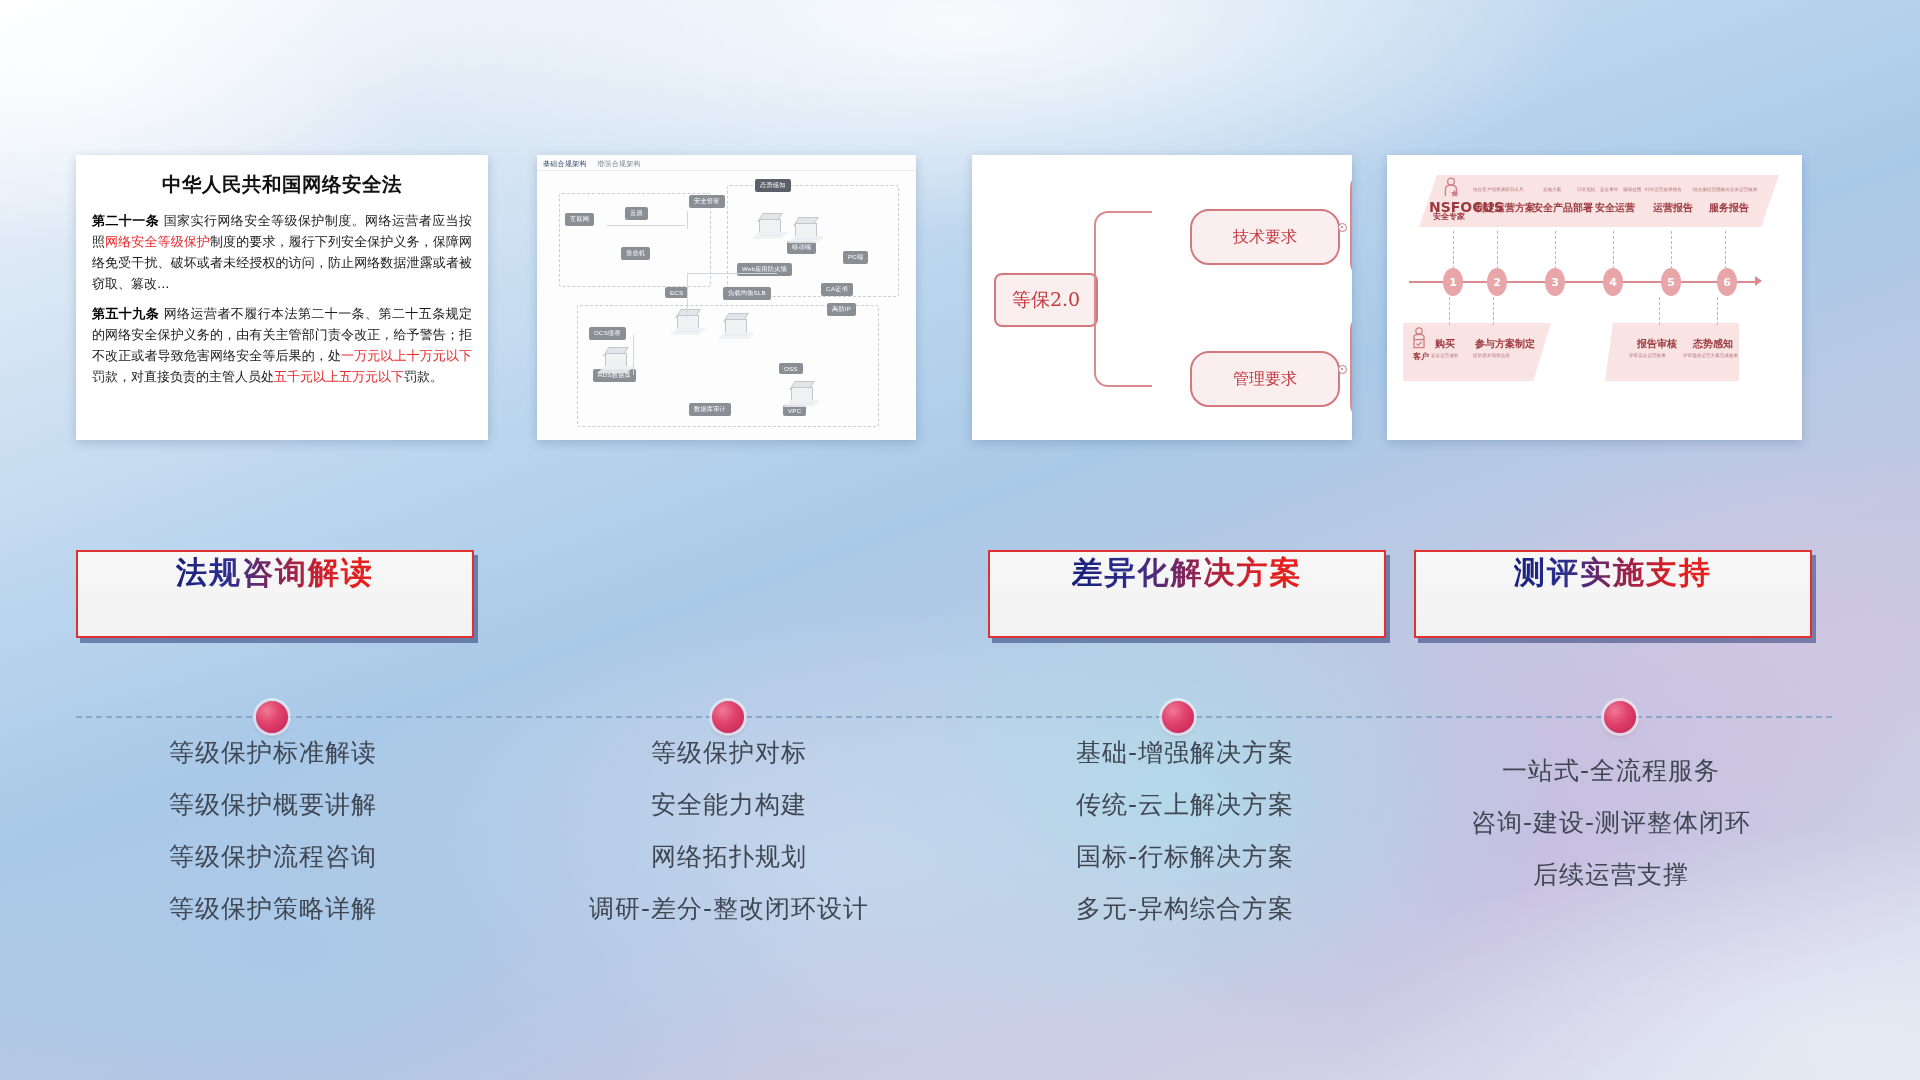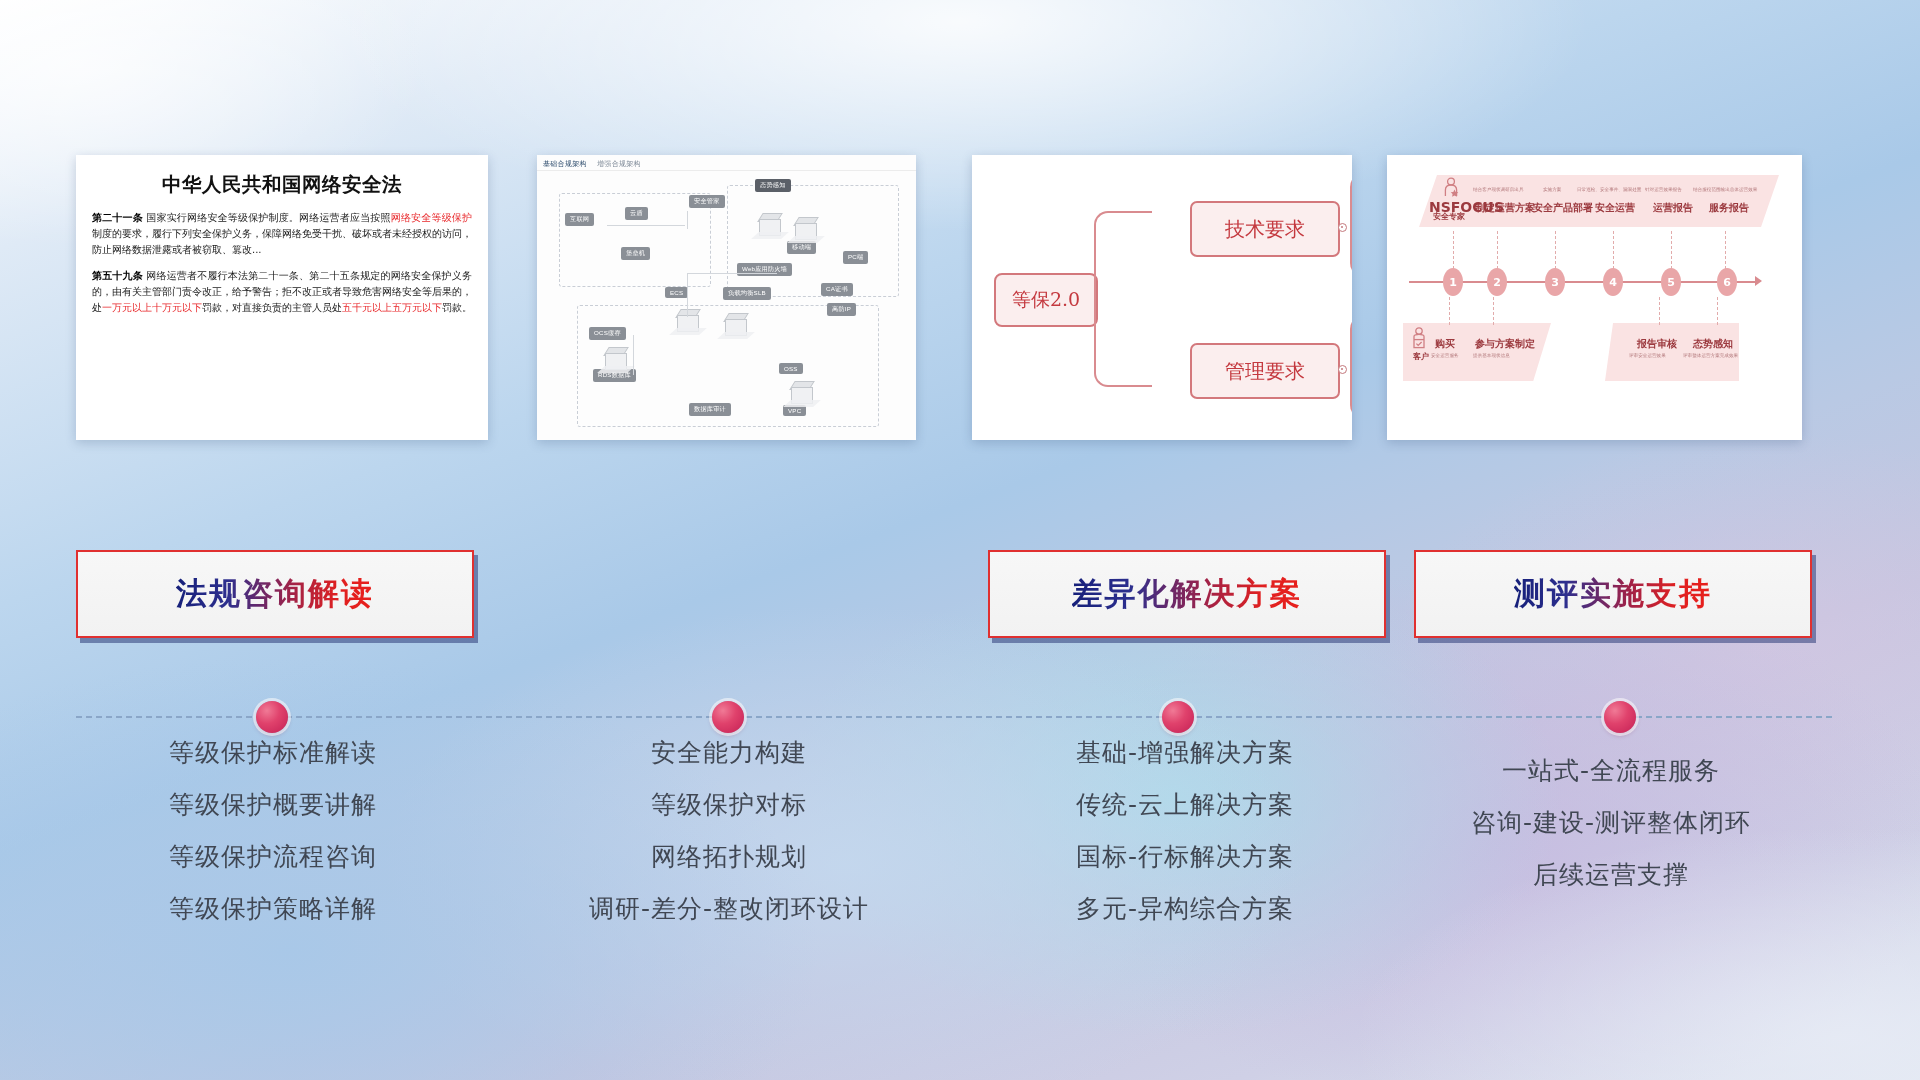--- a/index.html
+++ b/index.html
@@ -29,21 +29,21 @@
   .thumb{position:absolute;background:#fff;box-shadow:0 3px 10px rgba(40,70,110,.22);}
   .thumb.t1{left:76px;  top:5px;  width:412px;height:285px;}
   .thumb.t2{left:537px; top:5px;  width:379px;height:285px;}
   .thumb.t3{left:972px; top:5px;  width:380px;height:285px;}
   .thumb.t4{left:1387px;top:5px;  width:415px;height:285px;}
 
   
   .law{padding:14px 16px 8px 16px;box-sizing:border-box;height:100%;}
   .law h3{margin:2px 0 12px;text-align:center;font-size:19.5px;color:#111;font-weight:bold;
           font-family:"DejaVu Sans","Liberation Sans",sans-serif;letter-spacing:.5px;}
-  .law p{margin:0 0 9px;font-size:10px;line-height:1.62;color:#1a1a1a;text-align:justify;
+  .law p{margin:0 0 9px;font-size:13px;line-height:1.62;color:#1a1a1a;text-align:justify;
          font-family:"DejaVu Sans","Liberation Sans",sans-serif;}
   .law b{font-weight:bold;color:#000;}
   .law .red{color:#e8282b;}
 
   
   .arch{position:relative;width:100%;height:100%;overflow:hidden;background:#fdfdfd;}
   .arch .tabs{position:absolute;top:4px;left:6px;font-size:7px;color:#7a8694;letter-spacing:.3px;}
   .arch .tabs span{margin-right:8px;}
   .arch .tabs span.on{color:#2b4a6b;}
   .arch .sep{position:absolute;top:15px;left:0;width:100%;height:1px;background:#ececec;}
@@ -60,22 +60,22 @@
 
   
   .mind{position:relative;width:100%;height:100%;background:#fff;overflow:hidden;}
   .mind .root{position:absolute;left:22px;top:118px;width:100px;height:50px;border:2.5px solid #d3787c;
       background:#fbeeee;border-radius:8px;color:#c4393f;font-size:19px;display:flex;align-items:center;
       justify-content:center;font-family:"DejaVu Serif","Liberation Serif",serif;}
   .mind .br{position:absolute;border:2px solid #d98b8f;border-right:none;border-radius:14px 0 0 14px;}
   .mind .dot{position:absolute;width:7px;height:7px;border:1.4px solid #c4797d;border-radius:50%;background:#fff;}
   .mind .dot::after{content:"";position:absolute;left:1.6px;top:1.6px;width:2.5px;height:2.5px;border-radius:50%;background:#c4797d;}
   .mind .grp{position:absolute;left:218px;width:146px;height:52px;border:2px solid #d3787c;background:#fbeeee;
-      border-radius:7px;color:#c4393f;font-size:20px;display:flex;align-items:center;justify-content:center;
-      font-family:"DejaVu Serif","Liberation Serif",serif;}
+      border-radius:19px;color:#c4393f;font-size:16px;display:flex;align-items:center;justify-content:center;
+      font-family:"DejaVu Serif","Liberation Serif",serif;margin-top:8px;}
 
   
   .tl{position:relative;width:100%;height:100%;background:#fff;overflow:hidden;}
   .tl .band{position:absolute;background:#fae3e3;}
   .tl .bandTop{left:32px;top:20px;width:360px;height:52px;
        clip-path:polygon(5% 0,100% 0,95% 100%,0 100%);}
   .tl .bandBL{left:16px;top:168px;width:148px;height:58px;
        clip-path:polygon(0 0,100% 0,88% 100%,0 100%);}
   .tl .bandBR{left:218px;top:168px;width:134px;height:58px;
        clip-path:polygon(6% 0,100% 0,100% 100%,0 100%);}
@@ -90,21 +90,21 @@
        font-family:"DejaVu Sans","Liberation Sans",sans-serif;}
   .tl .sml{position:absolute;color:#b2777a;font-size:4.6px;white-space:nowrap;
        font-family:"DejaVu Sans","Liberation Sans",sans-serif;}
   .tl .pico{position:absolute;color:#d07f83;}
 
   
   .heads{position:absolute;top:550px;left:0;width:1920px;height:100px;z-index:3;}
   .headbox{position:absolute;top:0;height:84px;border:2px solid #e03030;
      background:linear-gradient(180deg,#f7f7f7 0%,#f2f2f2 100%);
      box-shadow:4px 5px 0 rgba(45,60,120,.55);
-     display:flex;align-items:center;justify-content:center;}
+     display:flex;justify-content:center;}
   .headbox span{font-size:31px;font-weight:bold;letter-spacing:2px;
      font-family:"DejaVu Sans","Liberation Sans",sans-serif;
      background:linear-gradient(90deg,#16207a 0%,#2d2f8e 26%,#a02248 58%,#e02020 82%,#e8201c 100%);
      -webkit-background-clip:text;background-clip:text;color:transparent;}
   .hb1{left:76px;  width:394px;}
   .hb2{left:532px; width:394px;}
   .hb3{left:988px; width:394px;}
   .hb4{left:1414px;width:394px;}
 
   
@@ -319,22 +319,22 @@
 </div>
 
 <div class="cols">
   <div class="col c1">
     <div class="it">等级保护标准解读</div>
     <div class="it">等级保护概要讲解</div>
     <div class="it">等级保护流程咨询</div>
     <div class="it">等级保护策略详解</div>
   </div>
   <div class="col c2">
+    <div class="it">等级保护对标</div>
     <div class="it">安全能力构建</div>
-    <div class="it">等级保护对标</div>
     <div class="it">网络拓扑规划</div>
     <div class="it">调研-差分-整改闭环设计</div>
   </div>
   <div class="col c3">
     <div class="it">基础-增强解决方案</div>
     <div class="it">传统-云上解决方案</div>
     <div class="it">国标-行标解决方案</div>
     <div class="it">多元-异构综合方案</div>
   </div>
   <div class="col c4 offset">

